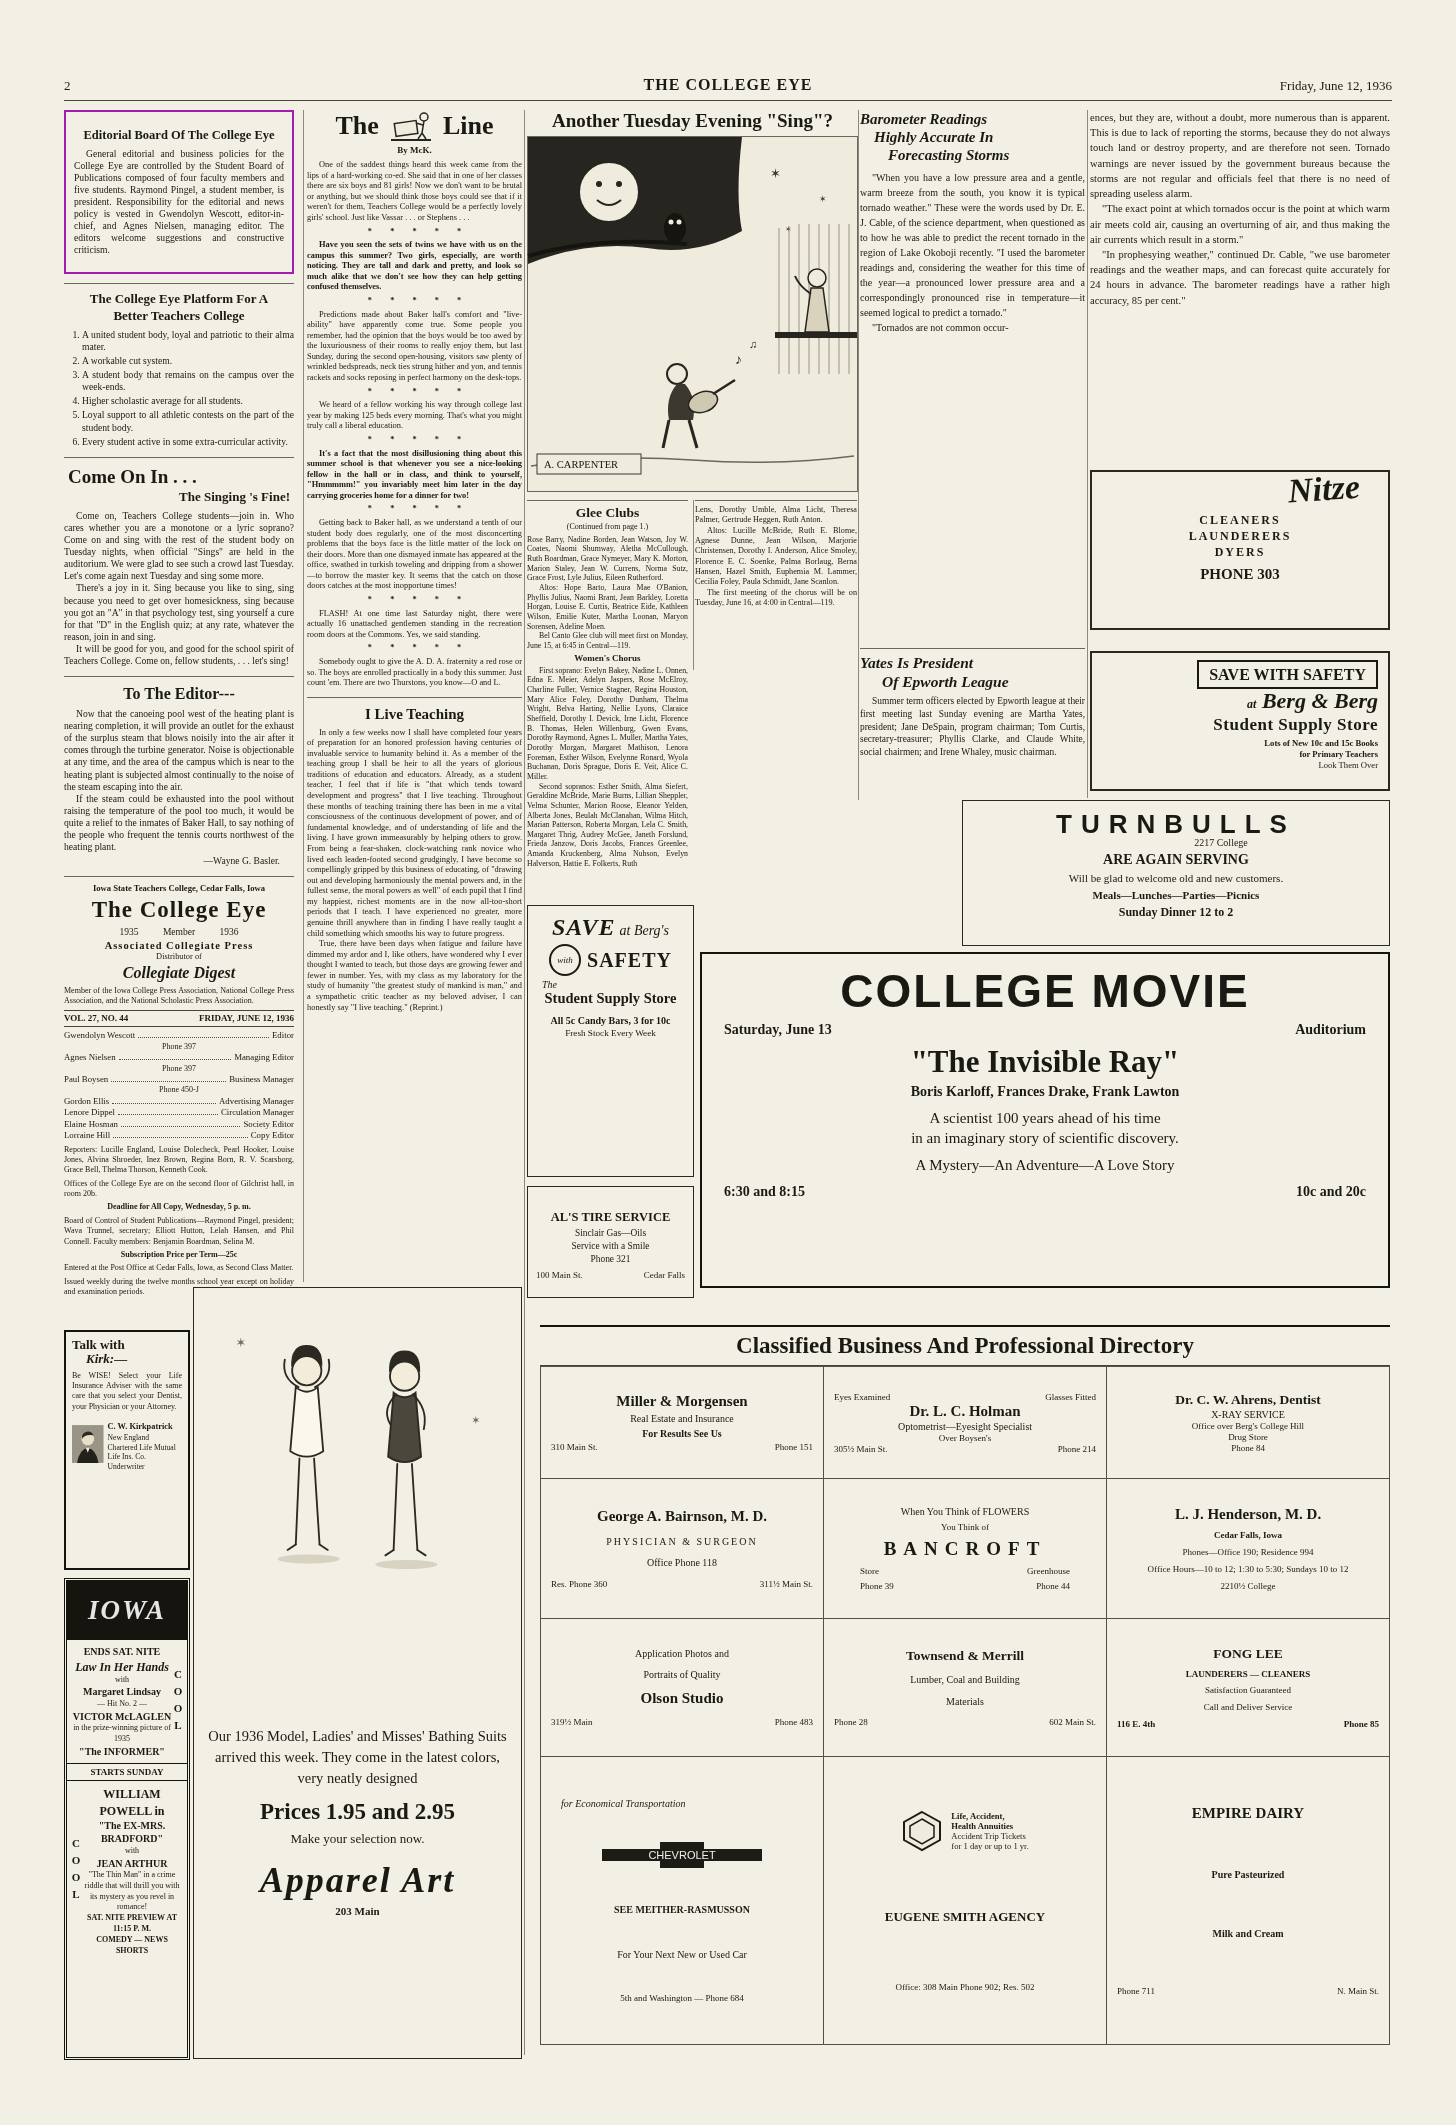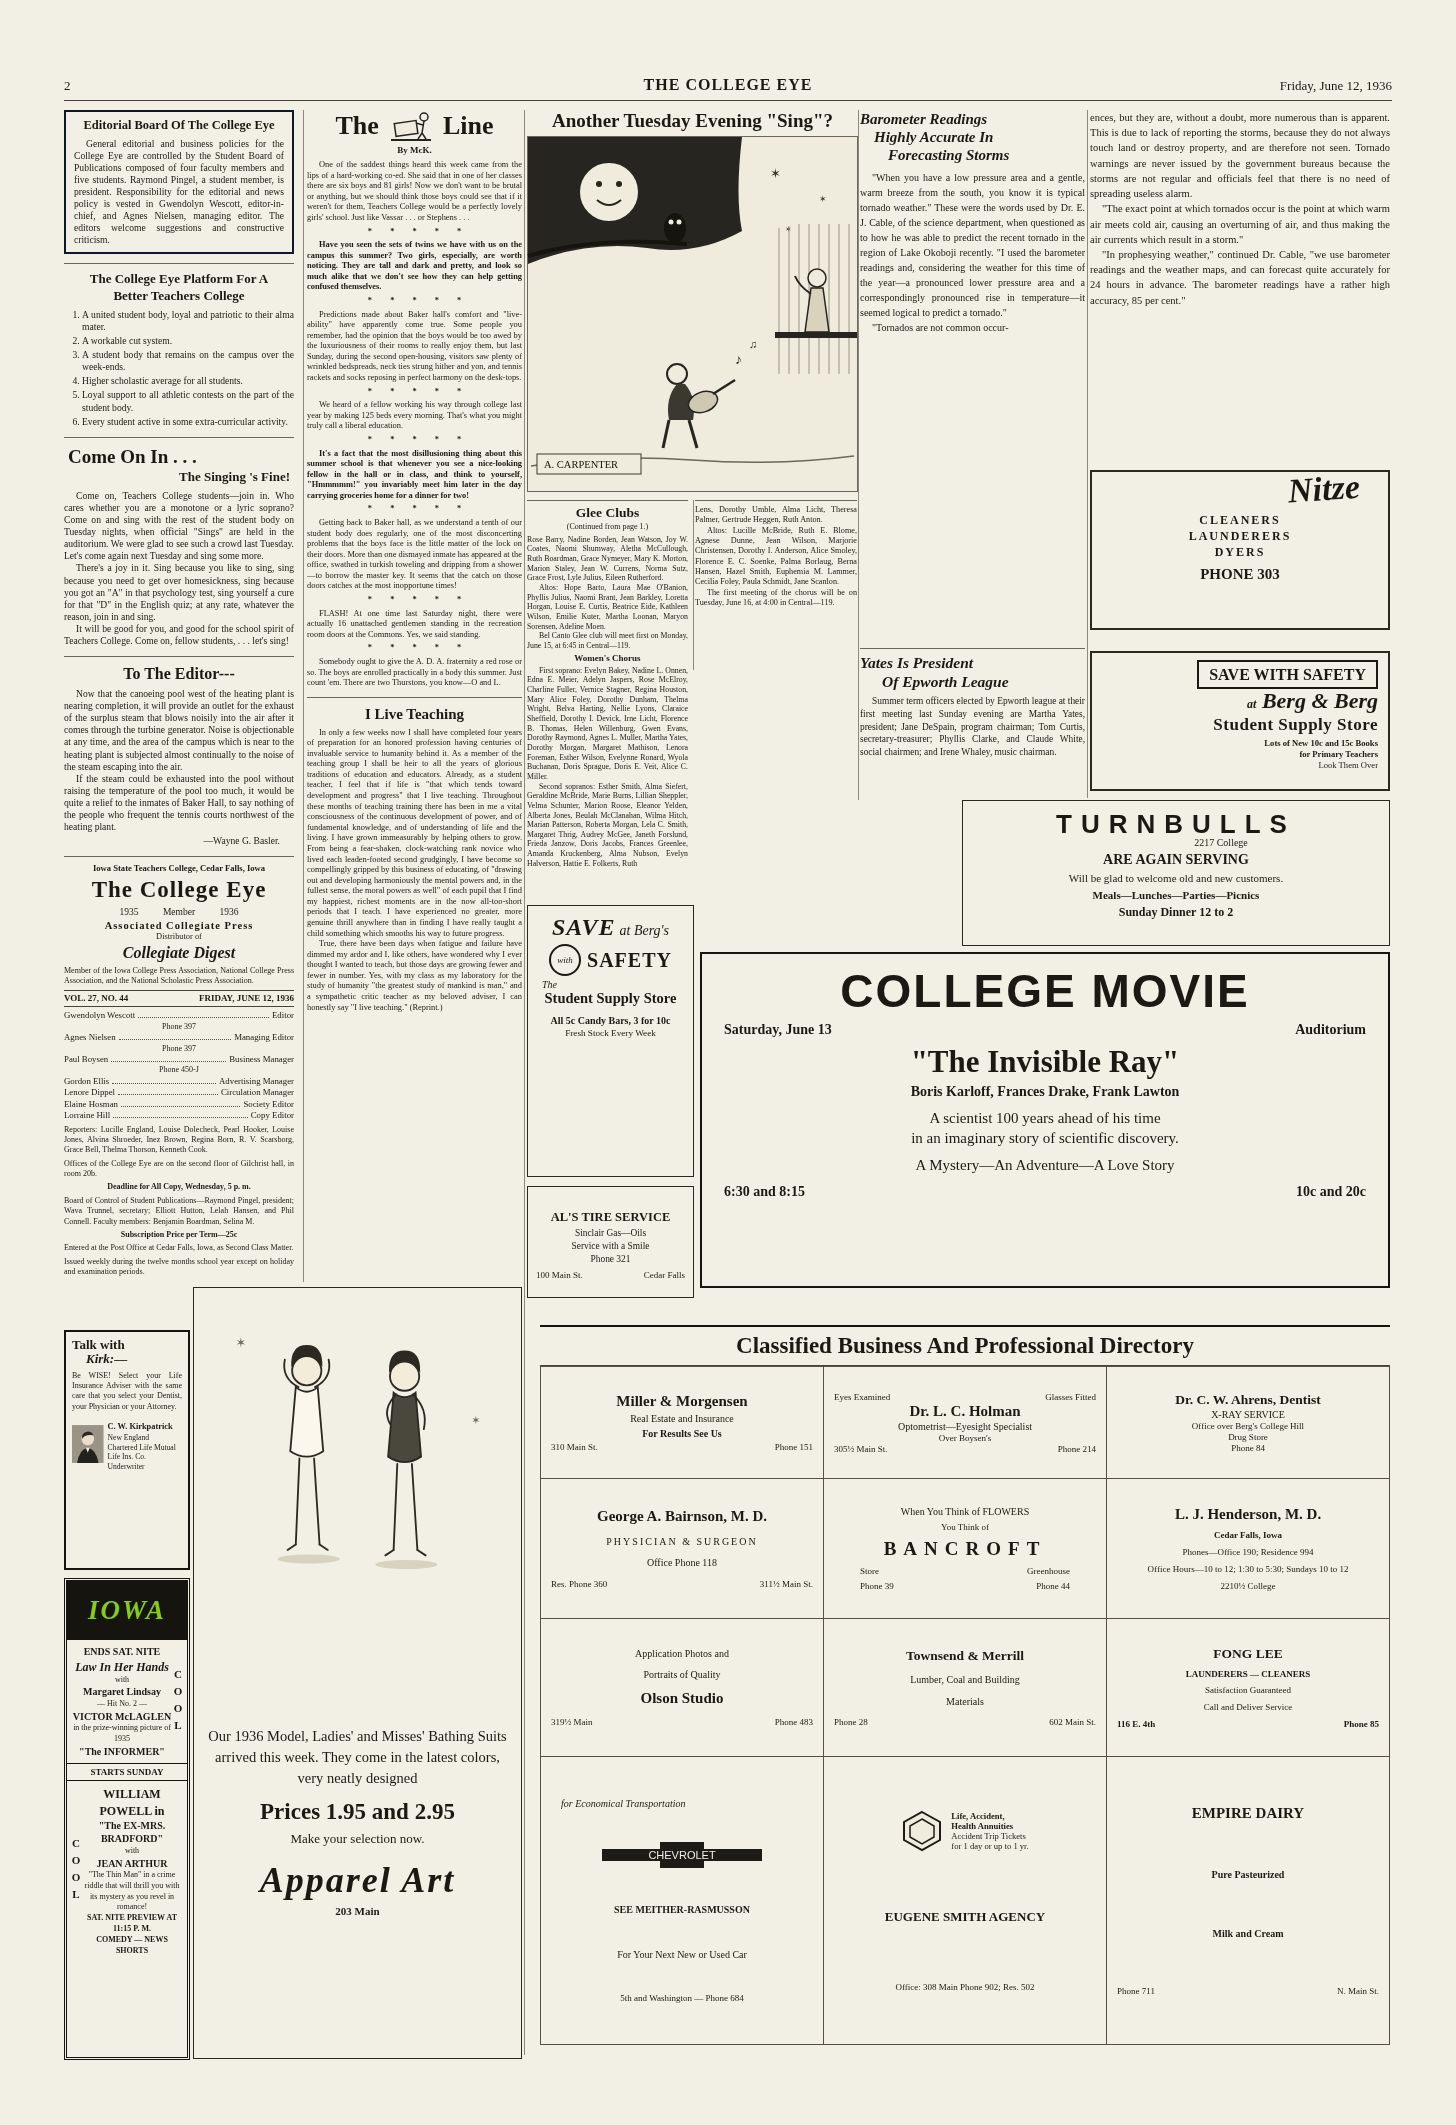--- a/index.html
+++ b/index.html
@@ -17,21 +17,21 @@
   .hrule { position:absolute; height:0; border-top:1.5px solid #474335; }
 
   
   .pghead { left:64px; top:76px; width:1328px; display:flex; align-items:baseline; font-size:13px; }
   .pghead > div { flex:1; }
   .ph-title { text-align:center; font-weight:bold; font-size:16px; letter-spacing:1px; }
   .ph-date { text-align:right; }
 
   
   #col1 { left:64px; top:110px; width:240px; padding-right:10px; height:1212px; font-size:9.6px; line-height:1.26; }
-  .edboard { border:2px solid #0f172a; padding:6px 8px; margin-bottom:9px; }
+  .edboard { border:2px solid #a21caf; padding:16px 8px; margin-bottom:9px; }
   .edboard .hd { font-weight:bold; font-size:12.5px; margin-bottom:4px; }
   .art { border-top:1px solid #6b675c; padding-top:7px; margin-bottom:9px; }
   .plat-t { font-weight:bold; font-size:13px; text-align:center; line-height:1.25; }
   .plat ol { margin:5px 0 0 18px; }
   .plat li { margin-bottom:2px; text-align:justify; }
   .coi-t1 { font-weight:bold; font-size:19px; padding-left:4px; }
   .coi-t2 { font-weight:bold; font-size:13px; text-align:right; padding-right:4px; margin-bottom:5px; }
   .tte-t { font-weight:bold; font-size:16px; text-align:center; margin-bottom:4px; }
   .sig { text-align:right; padding-right:14px; margin-top:2px; }
 
@@ -136,21 +136,21 @@
   
   #kirk { left:64px; top:1330px; width:126px; height:240px; border:2.5px solid #15140f; padding:6px; font-size:8px; }
   .kirk-t { font-weight:bold; font-size:13px; line-height:1.1; }
   .kirk-t .k2 { font-style:italic; padding-left:14px; }
   .kirk-body { margin:4px 0; text-align:justify; line-height:1.3; }
   .kirk-row { display:flex; gap:4px; align-items:flex-end; }
   .kirk-names { font-size:7.6px; line-height:1.3; }
   .kirk-nm { font-weight:bold; font-size:8.4px; }
 
   #iowa { left:64px; top:1578px; width:126px; height:482px; border:3px double #15140f; font-size:8.2px; }
-  .iowa-logo { background:#15140f; color:#84cc16; text-align:center; font-weight:bold; font-style:italic;
+  .iowa-logo { background:#15140f; color:#e5e5e5; text-align:center; font-weight:bold; font-style:italic;
                font-size:27px; letter-spacing:2px; padding:14px 7px; }
   .iowa-s1 { display:flex; padding:5px 3px 5px 5px; border-bottom:1px solid #15140f; }
   .iowa-s1 .main { flex:1; text-align:center; line-height:1.35; }
   .vert { writing-mode:vertical-rl; text-orientation:upright; font-weight:bold; font-size:11px;
           letter-spacing:5px; align-self:center; }
   .iowa-starts { text-align:center; font-weight:bold; font-size:9px; padding:3px 0; border-bottom:1px solid #15140f; }
   .iowa-s2 { display:flex; padding:5px 5px 5px 3px; }
   .iowa-s2 .main { flex:1; text-align:center; line-height:1.35; }
   .io-big { font-weight:bold; font-size:12px; }
   .io-med { font-weight:bold; font-size:10px; }

